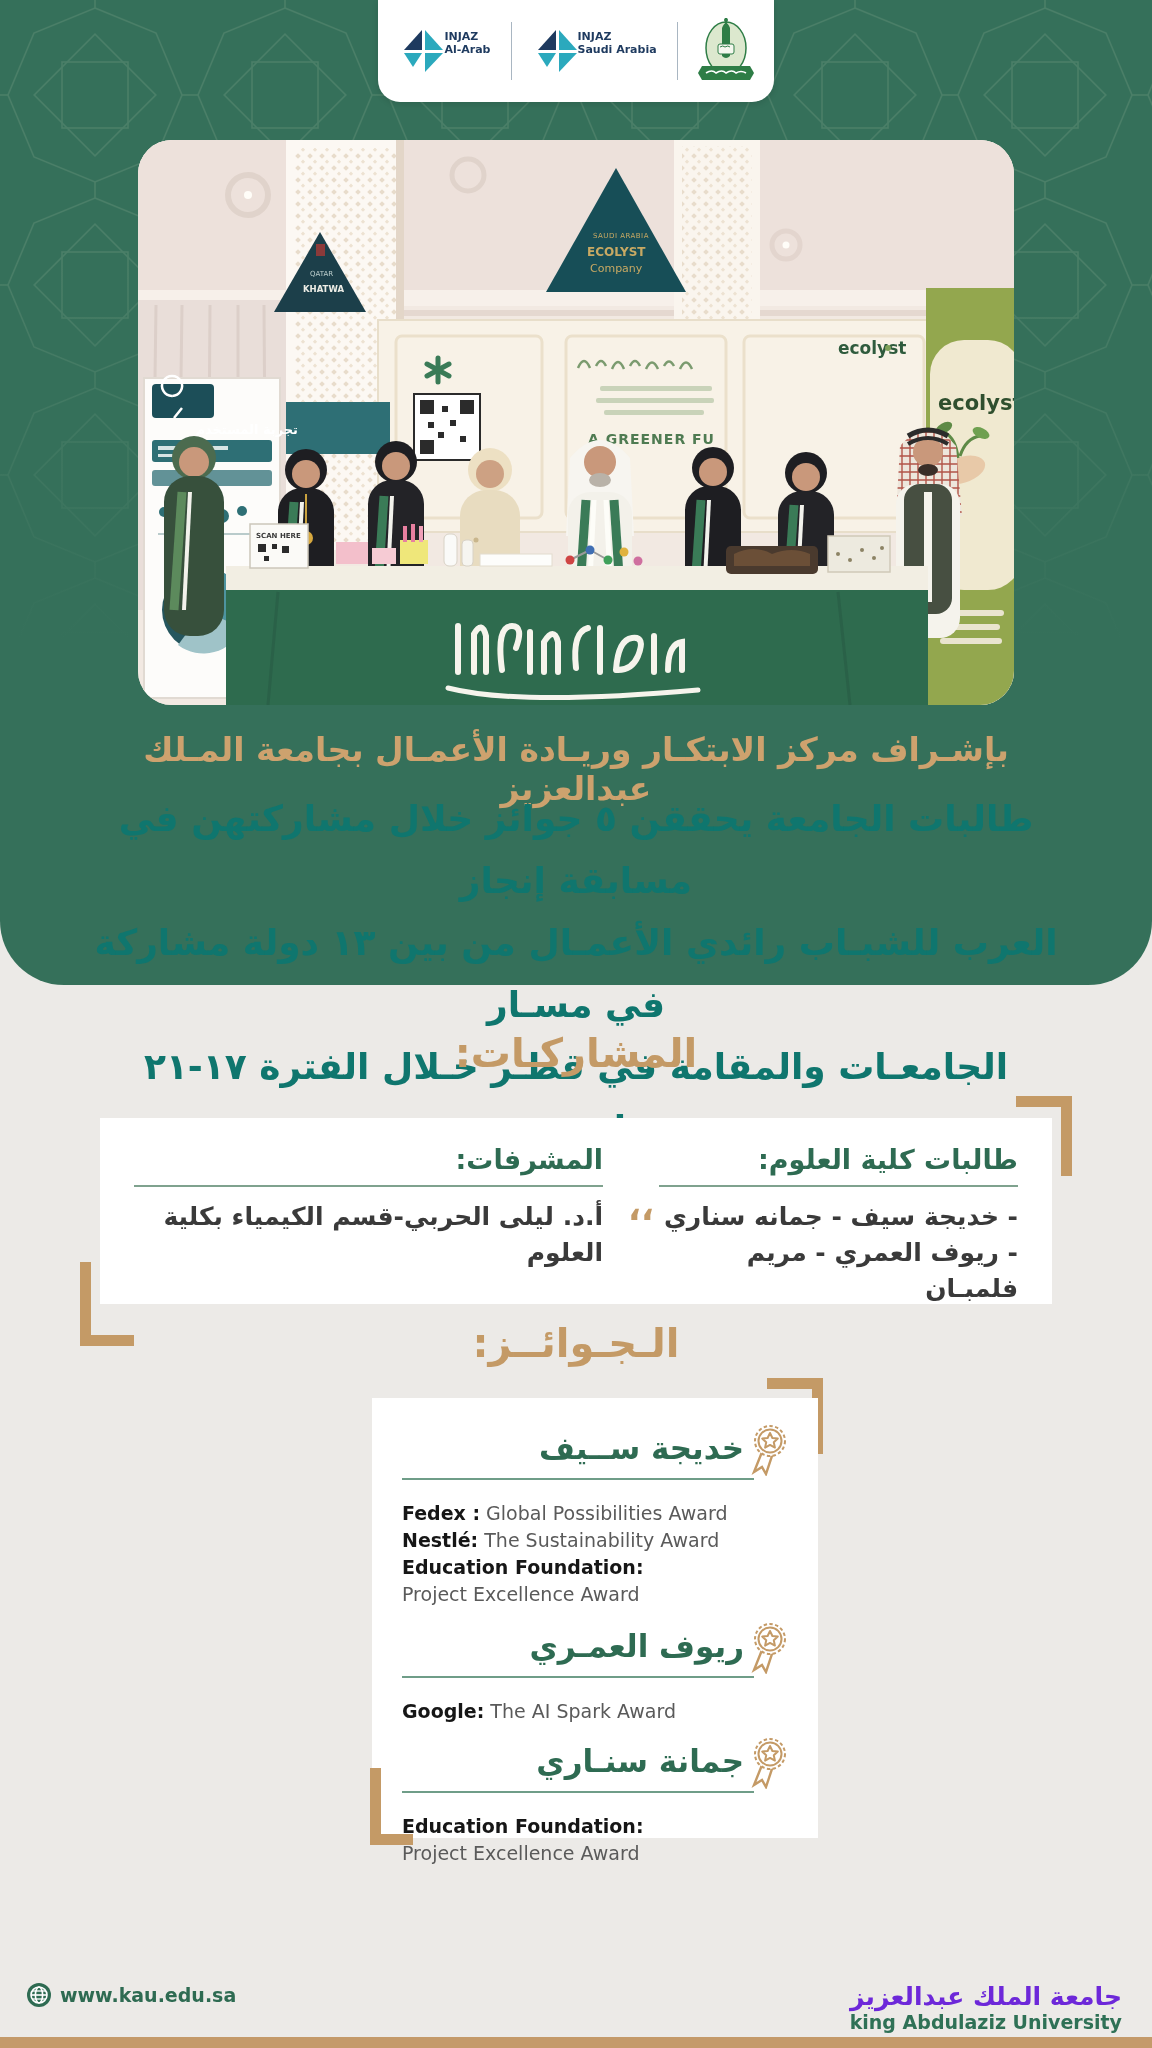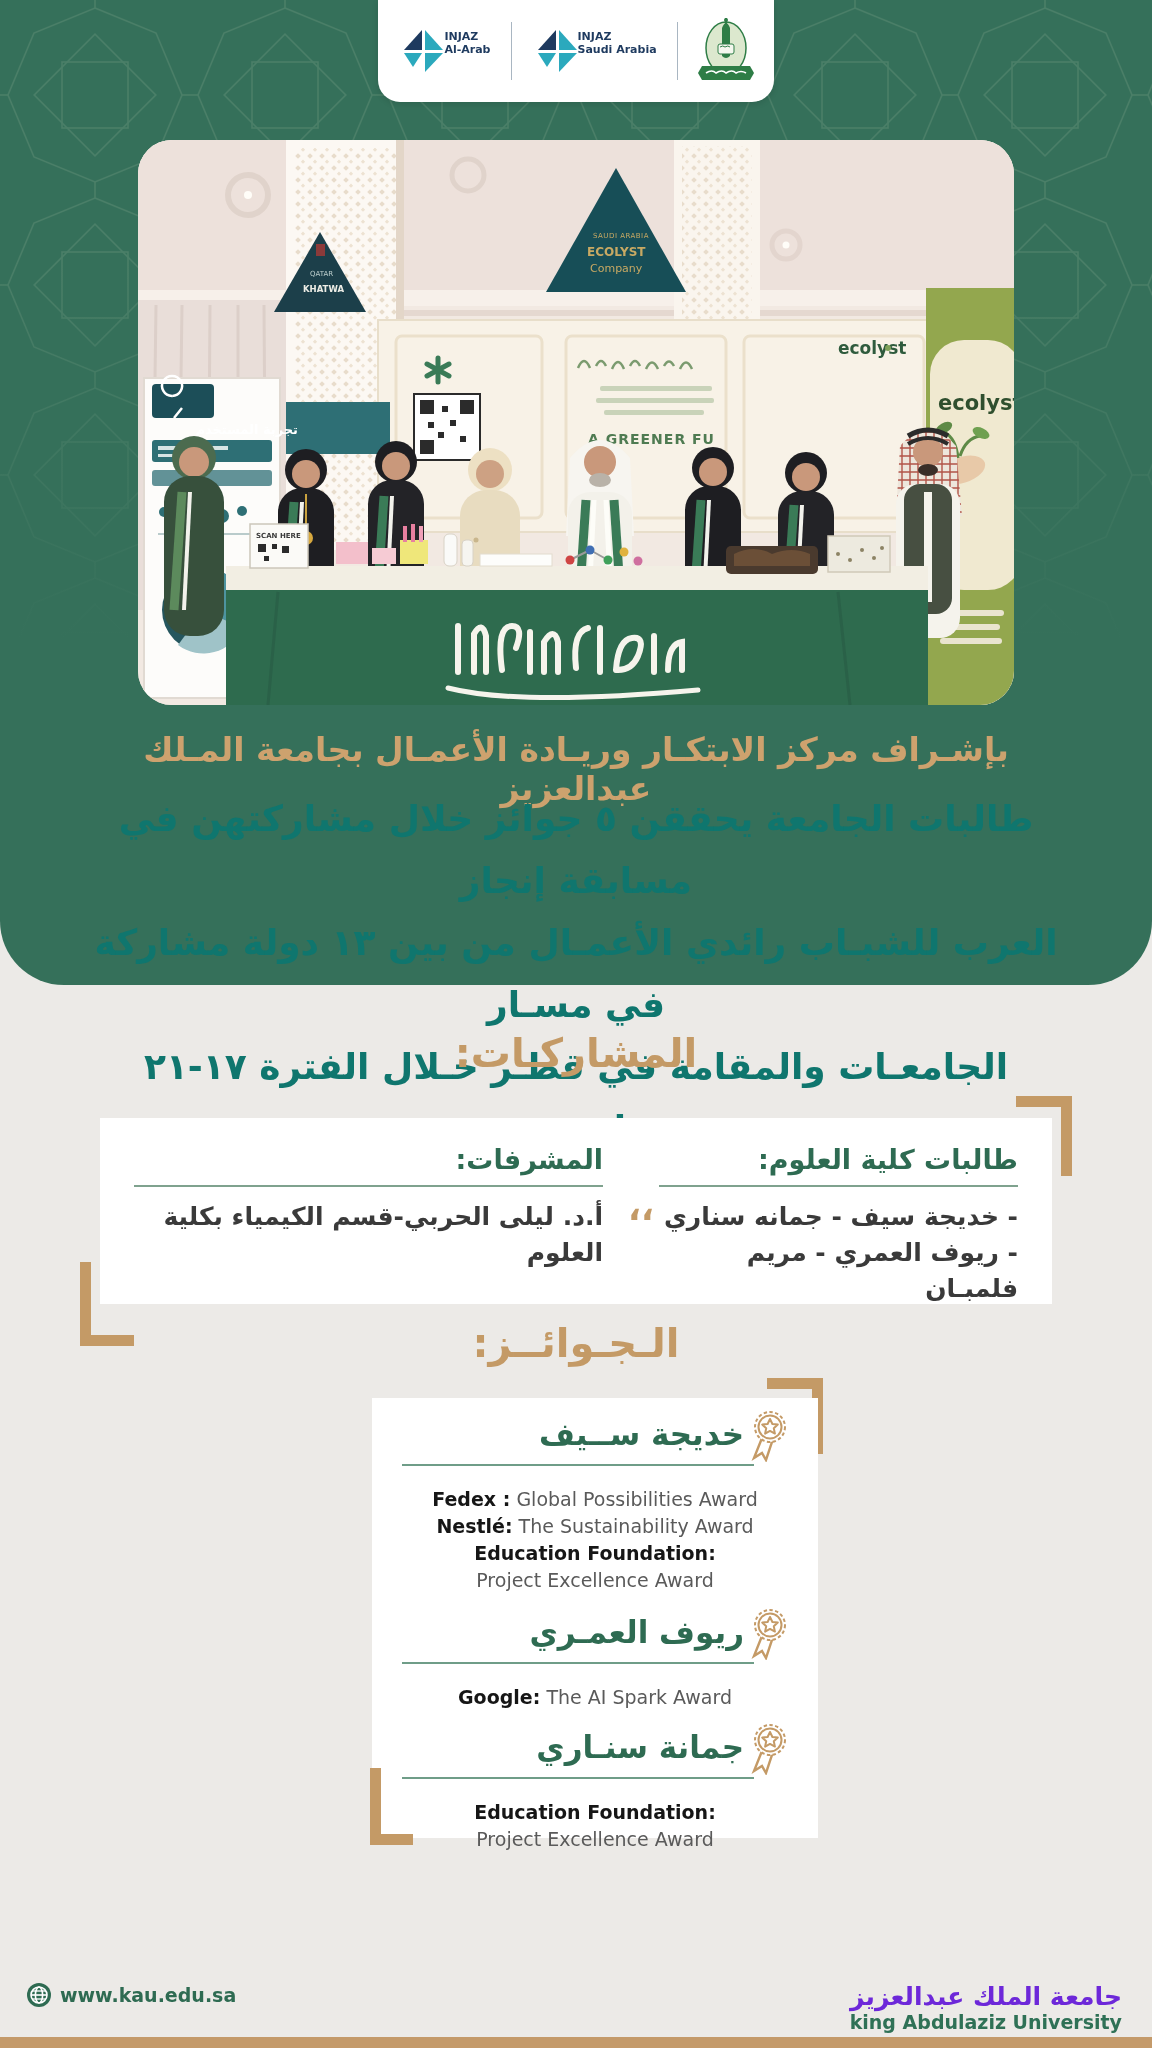--- a/index.html
+++ b/index.html
@@ -56,21 +56,21 @@
   .pcol { display:flex; flex-direction:column; }
   .pcol-students { width:44%; padding-left:30px; }
   .pcol-supervisors { width:56%; padding-right:26px; }
   .pcol-header { color:#2E6B52; font-weight:bold; font-size:27px; text-align:right; }
   .pcol-underline { border-bottom:2px solid #7FA28E; margin-top:10px; margin-bottom:12px; }
   .prow { color:#3A3A3A; font-size:25px; font-weight:bold; text-align:right; line-height:36px; }
   .quote-mark { position:absolute; left:528px; top:70px; color:#C49A66;
                 font-size:34px; font-weight:bold; }
 
   
-  .card2-inner { padding:12px 30px 0 30px;text-align:center; }
+  .card2-inner { padding:26px 30px 0 30px; }
   .winner-row { display:flex; align-items:center; justify-content:flex-end; gap:6px; }
   .winner-name { color:#2E6B52; font-weight:bold; font-size:31px; direction:rtl; padding-bottom:4px; }
   .winner-underline { border-bottom:2px solid #6F9D88; width:352px; margin-top:2px; }
   .award-lines { margin-top:20px; font-size:19px; line-height:27px; color:#5A5A5A; }
   .award-lines b { color:#161616; }
   .w-gap1 { margin-top:14px; }
   .w-gap2 { margin-top:12px; }
 
   
   .footer-left { position:absolute; left:26px; top:1980px; color:#2E6B52; }

